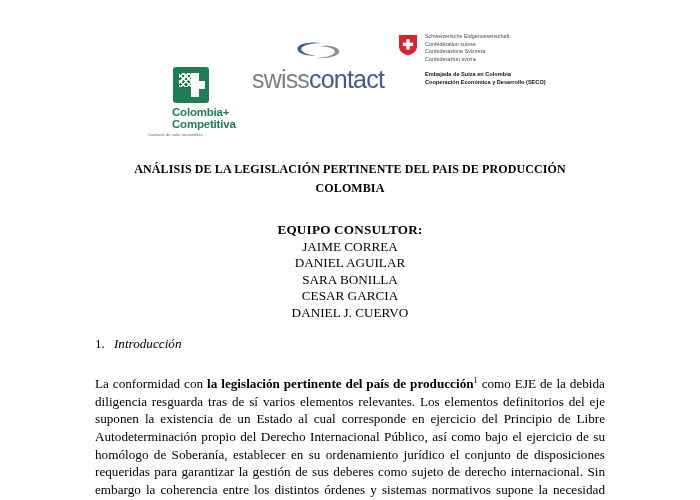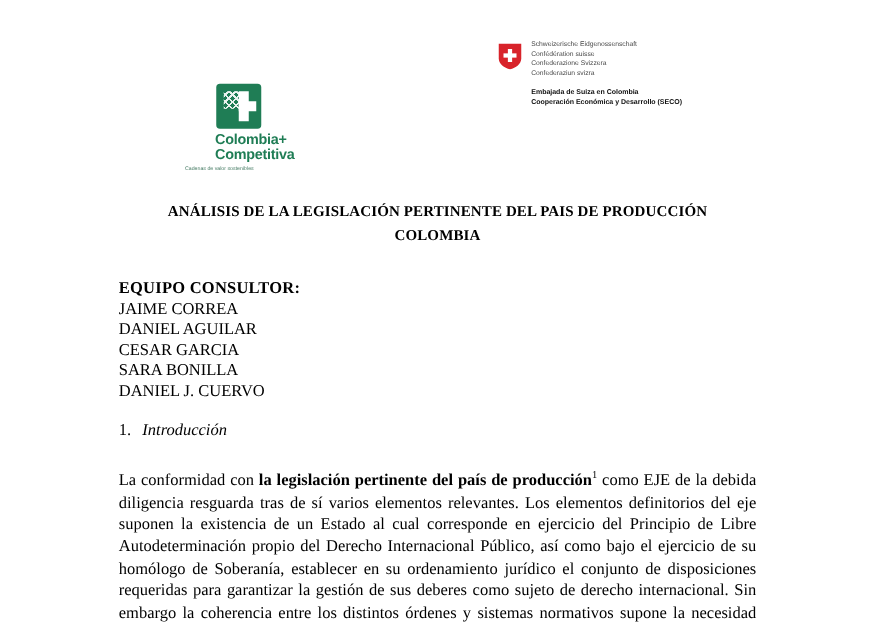--- a/index.html
+++ b/index.html
@@ -172,21 +172,21 @@
     font-size: 12px;
     line-height: 19px;
     letter-spacing: .1px;
   }
 
   .team-block {
     position: absolute;
     top: 222px;
     left: 0;
     width: 510px;
-    text-align: left;
+    text-align: center;
     font-size: 13.2px;
     line-height: 16.5px;
   }
   .team-heading {
     font-weight: bold;
     letter-spacing: .2px;
   }
   .team-name { white-space: nowrap; }
 
   .section-heading {
@@ -232,20 +232,29 @@
         <div class="plus-v"></div>
         <div class="plus-h"></div>
       </div>
       <div class="cc-name">
         <div>Colombia+</div>
         <div>Competitiva</div>
       </div>
       <div class="cc-tag">Cadenas de valor sostenibles</div>
     </div>
 
+    <div class="sc-logo">
+      <svg class="sc-swoosh" viewBox="0 0 52 22">
+        <path d="M30 3.2 C16 1.2, 5 4.4, 5.4 9.2 C5.8 13.6, 15 16.2, 24 15.6
+                 C16.5 15.0, 9.4 12.6, 9.2 9.2 C9.0 5.6, 18 2.8, 30 3.2 Z" fill="#3d5d93"></path>
+        <path d="M24 6.4 C34 6.0, 42.6 8.4, 42.8 11.4 C43 14.6, 34.6 17.6, 23.6 18.0
+                 C37 18.8, 47.6 15.8, 47.2 11.2 C46.8 6.6, 36 4.6, 24 6.4 Z" fill="#8a8d93"></path>
+      </svg>
+      <div class="sc-word"><span class="sw">swiss</span><span class="ct">contact</span></div>
+    </div>
 
     <div class="ch-logo">
       <svg class="ch-shield" viewBox="0 0 20 22">
         <path d="M1 1 H19 V12.5 C19 17.4 14.6 20.2 10 21.4 C5.4 20.2 1 17.4 1 12.5 Z" fill="#d8232a"></path>
         <rect x="8.3" y="5.2" width="3.4" height="10.4" fill="#ffffff"></rect>
         <rect x="4.8" y="8.7" width="10.4" height="3.4" fill="#ffffff"></rect>
       </svg>
       <div class="ch-lines">
         <div>Schweizerische Eidgenossenschaft</div>
         <div>Confédération suisse</div>
@@ -263,22 +272,22 @@
 
     <div class="doc-title">
       <span>ANÁLISIS DE LA LEGISLACIÓN PERTINENTE DEL PAIS DE PRODUCCIÓN</span><br>
       <span>COLOMBIA</span>
     </div>
 
     <div class="team-block">
       <div class="team-heading">EQUIPO CONSULTOR:</div>
       <div class="team-name">JAIME CORREA</div>
       <div class="team-name">DANIEL AGUILAR</div>
+      <div class="team-name">SARA BONILLA</div>
       <div class="team-name">CESAR GARCIA</div>
-      <div class="team-name">SARA BONILLA</div>
       <div class="team-name">DANIEL J. CUERVO</div>
     </div>
 
     <div class="section-heading">
       <span class="num">1.</span><span class="ttl">Introducción</span>
     </div>
 
     <p class="para"><span>La conformidad con </span><b class="i">la legislación pertinente del país de producción</b><sup>1</sup><span> como EJE de la debida diligencia resguarda tras de sí varios elementos relevantes. Los elementos definitorios del eje suponen la existencia de un Estado al cual corresponde en ejercicio del Principio de Libre Autodeterminación propio del Derecho Internacional Público, así como bajo el ejercicio de su homólogo de Soberanía, establecer en su ordenamiento jurídico el conjunto de disposiciones requeridas para garantizar la gestión de sus deberes como sujeto de derecho internacional. Sin embargo la coherencia entre los distintos órdenes y sistemas normativos supone la necesidad articulada y coherente de armonizar el ordenamiento jurídico interno con el orden público internacional en sus dimensiones universal, comunitario y regional.</span></p>
 
   </div>

